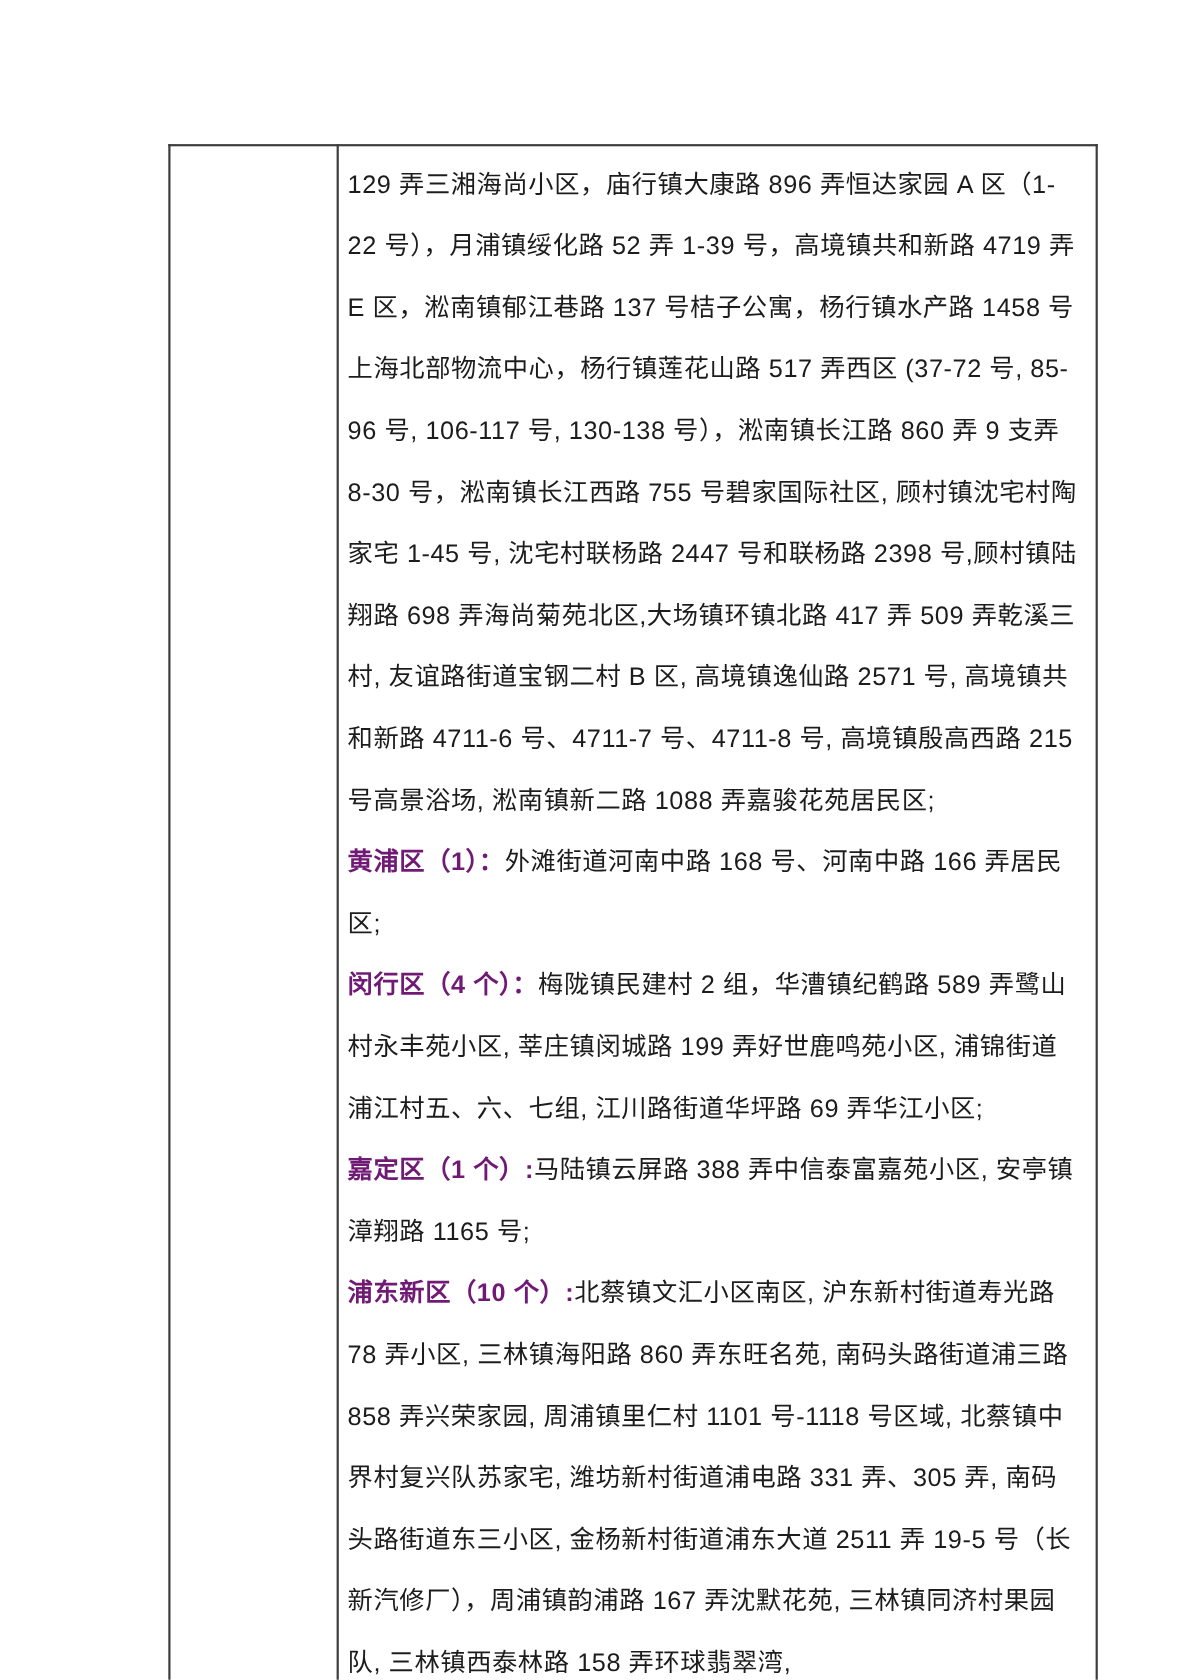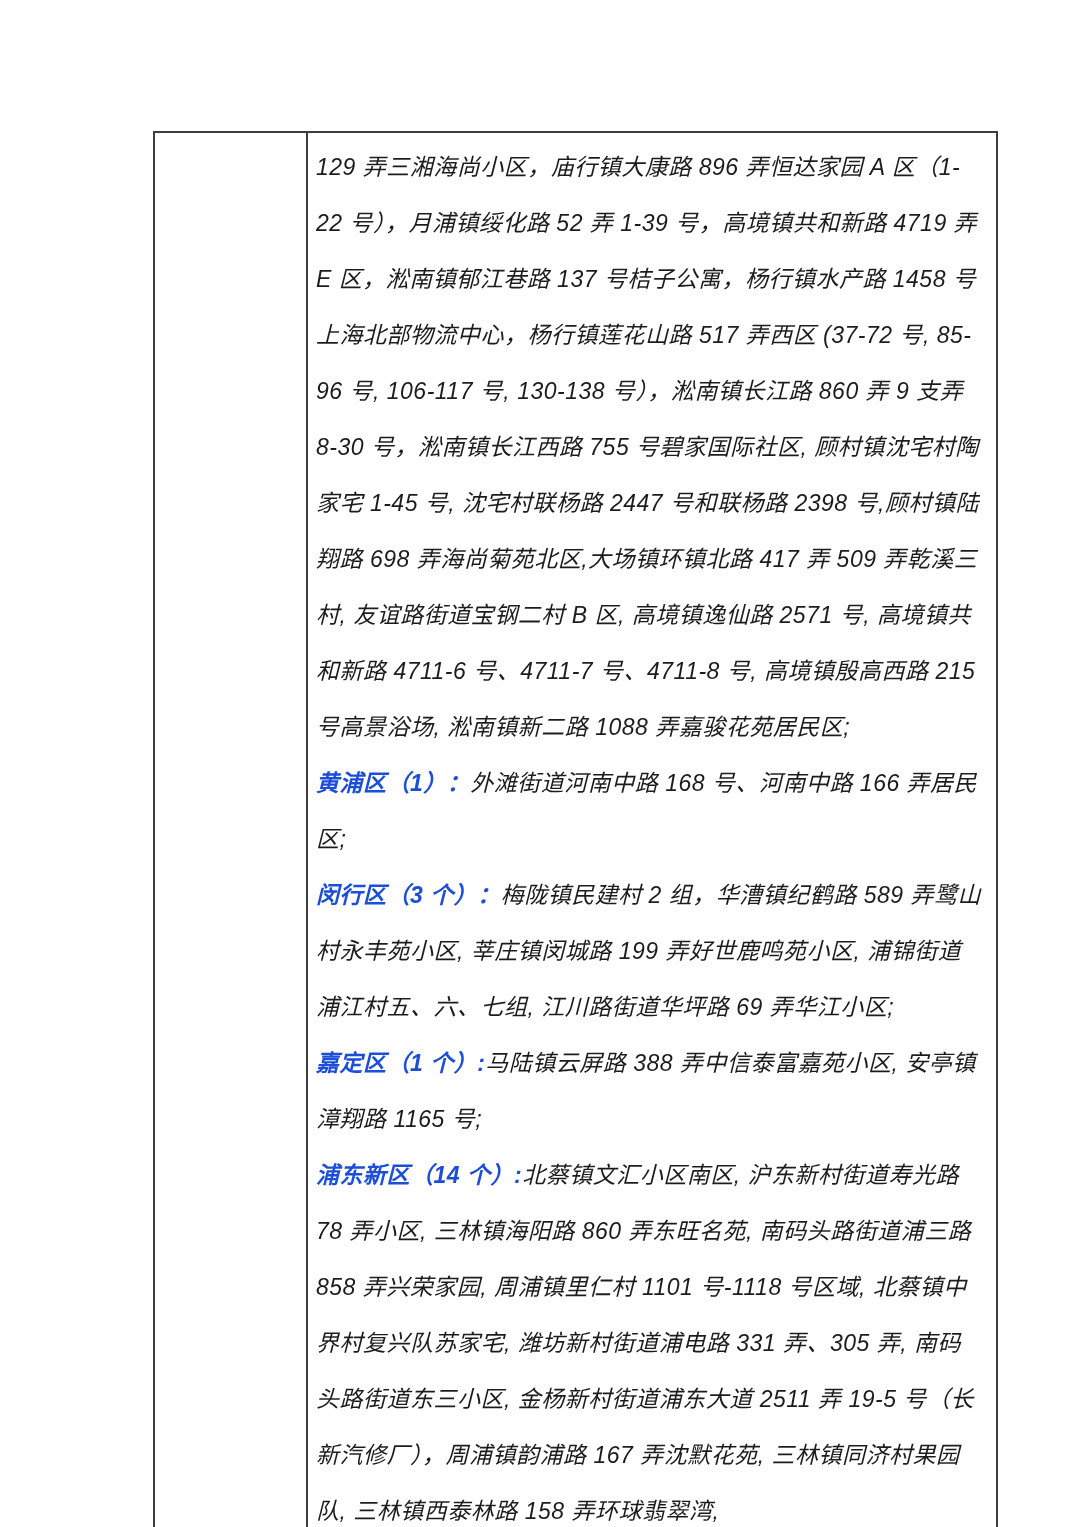--- a/index.html
+++ b/index.html
@@ -32,36 +32,35 @@
   }
   .address-cell {
     padding: 6px 14px 6px 8px;
     font-size: 23px;
     line-height: 56px;
     letter-spacing: 0.5px;
     text-align: left;
   }
   .para {
     margin: 0;
-    font-style: italic;
   }
   .para b {
     font-weight: 700;
-    color: #1d4ed8;
+    color: #701a75;
   }
 </style>
 </head>
 <body>
 
 <table class="doc-table">
   <tbody>
     <tr>
       <td class="row-header-cell"></td>
       <td class="address-cell">
           <div class="para">129 弄三湘海尚小区，庙行镇大康路 896 弄恒达家园 A 区（1-22 号），月浦镇绥化路 52 弄 1-39 号，高境镇共和新路 4719 弄 E 区，淞南镇郁江巷路 137 号桔子公寓，杨行镇水产路 1458 号上海北部物流中心，杨行镇莲花山路 517 弄西区 (37-72 号, 85-96 号, 106-117 号, 130-138 号），淞南镇长江路 860 弄 9 支弄 8-30 号，淞南镇长江西路 755 号碧家国际社区, 顾村镇沈宅村陶家宅 1-45 号, 沈宅村联杨路 2447 号和联杨路 2398 号,顾村镇陆翔路 698 弄海尚菊苑北区,大场镇环镇北路 417 弄 509 弄乾溪三村, 友谊路街道宝钢二村 B 区, 高境镇逸仙路 2571 号, 高境镇共和新路 4711-6 号、4711-7 号、4711-8 号, 高境镇殷高西路 215 号高景浴场, 淞南镇新二路 1088 弄嘉骏花苑居民区;</div>
           <div class="para"><b>黄浦区（1）：</b>外滩街道河南中路 168 号、河南中路 166 弄居民区;</div>
-          <div class="para"><b>闵行区（3 个）：</b>梅陇镇民建村 2 组，华漕镇纪鹤路 589 弄鹭山村永丰苑小区, 莘庄镇闵城路 199 弄好世鹿鸣苑小区, 浦锦街道浦江村五、六、七组, 江川路街道华坪路 69 弄华江小区;</div>
+          <div class="para"><b>闵行区（4 个）：</b>梅陇镇民建村 2 组，华漕镇纪鹤路 589 弄鹭山村永丰苑小区, 莘庄镇闵城路 199 弄好世鹿鸣苑小区, 浦锦街道浦江村五、六、七组, 江川路街道华坪路 69 弄华江小区;</div>
           <div class="para"><b>嘉定区（1 个）:</b>马陆镇云屏路 388 弄中信泰富嘉苑小区, 安亭镇漳翔路 1165 号;</div>
-          <div class="para"><b>浦东新区（14 个）:</b>北蔡镇文汇小区南区, 沪东新村街道寿光路 78 弄小区, 三林镇海阳路 860 弄东旺名苑, 南码头路街道浦三路 858 弄兴荣家园, 周浦镇里仁村 1101 号-1118 号区域, 北蔡镇中界村复兴队苏家宅, 潍坊新村街道浦电路 331 弄、305 弄, 南码头路街道东三小区, 金杨新村街道浦东大道 2511 弄 19-5 号（长新汽修厂），周浦镇韵浦路 167 弄沈默花苑, 三林镇同济村果园队, 三林镇西泰林路 158 弄环球翡翠湾,</div>
+          <div class="para"><b>浦东新区（10 个）:</b>北蔡镇文汇小区南区, 沪东新村街道寿光路 78 弄小区, 三林镇海阳路 860 弄东旺名苑, 南码头路街道浦三路 858 弄兴荣家园, 周浦镇里仁村 1101 号-1118 号区域, 北蔡镇中界村复兴队苏家宅, 潍坊新村街道浦电路 331 弄、305 弄, 南码头路街道东三小区, 金杨新村街道浦东大道 2511 弄 19-5 号（长新汽修厂），周浦镇韵浦路 167 弄沈默花苑, 三林镇同济村果园队, 三林镇西泰林路 158 弄环球翡翠湾,</div>
         </td>
     </tr>
   </tbody>
 </table>
 
 </body></html>

